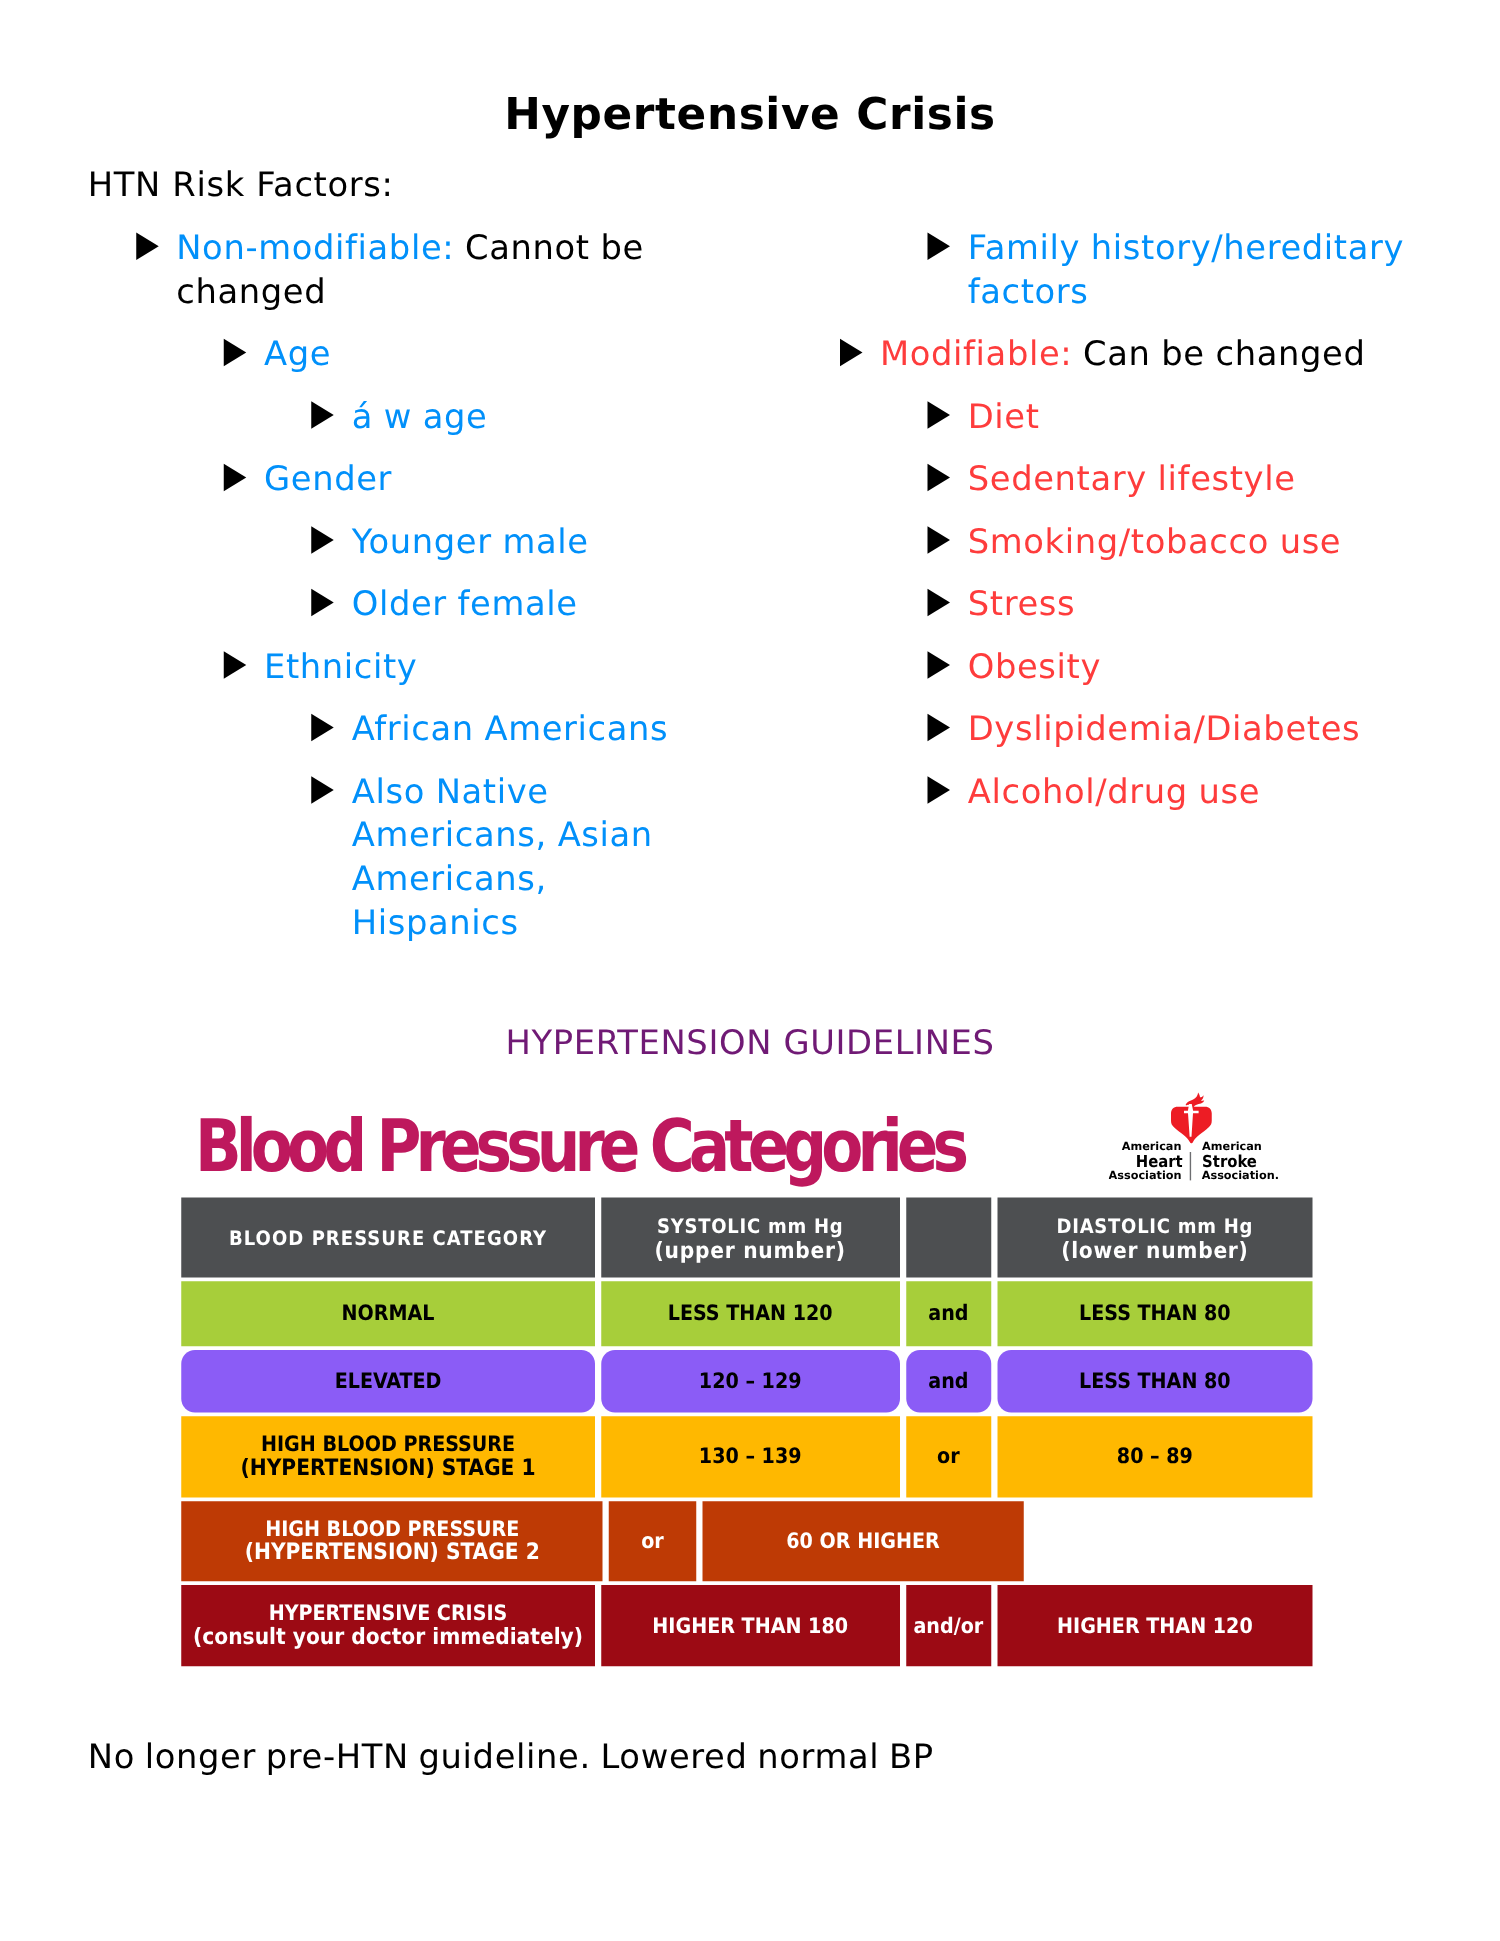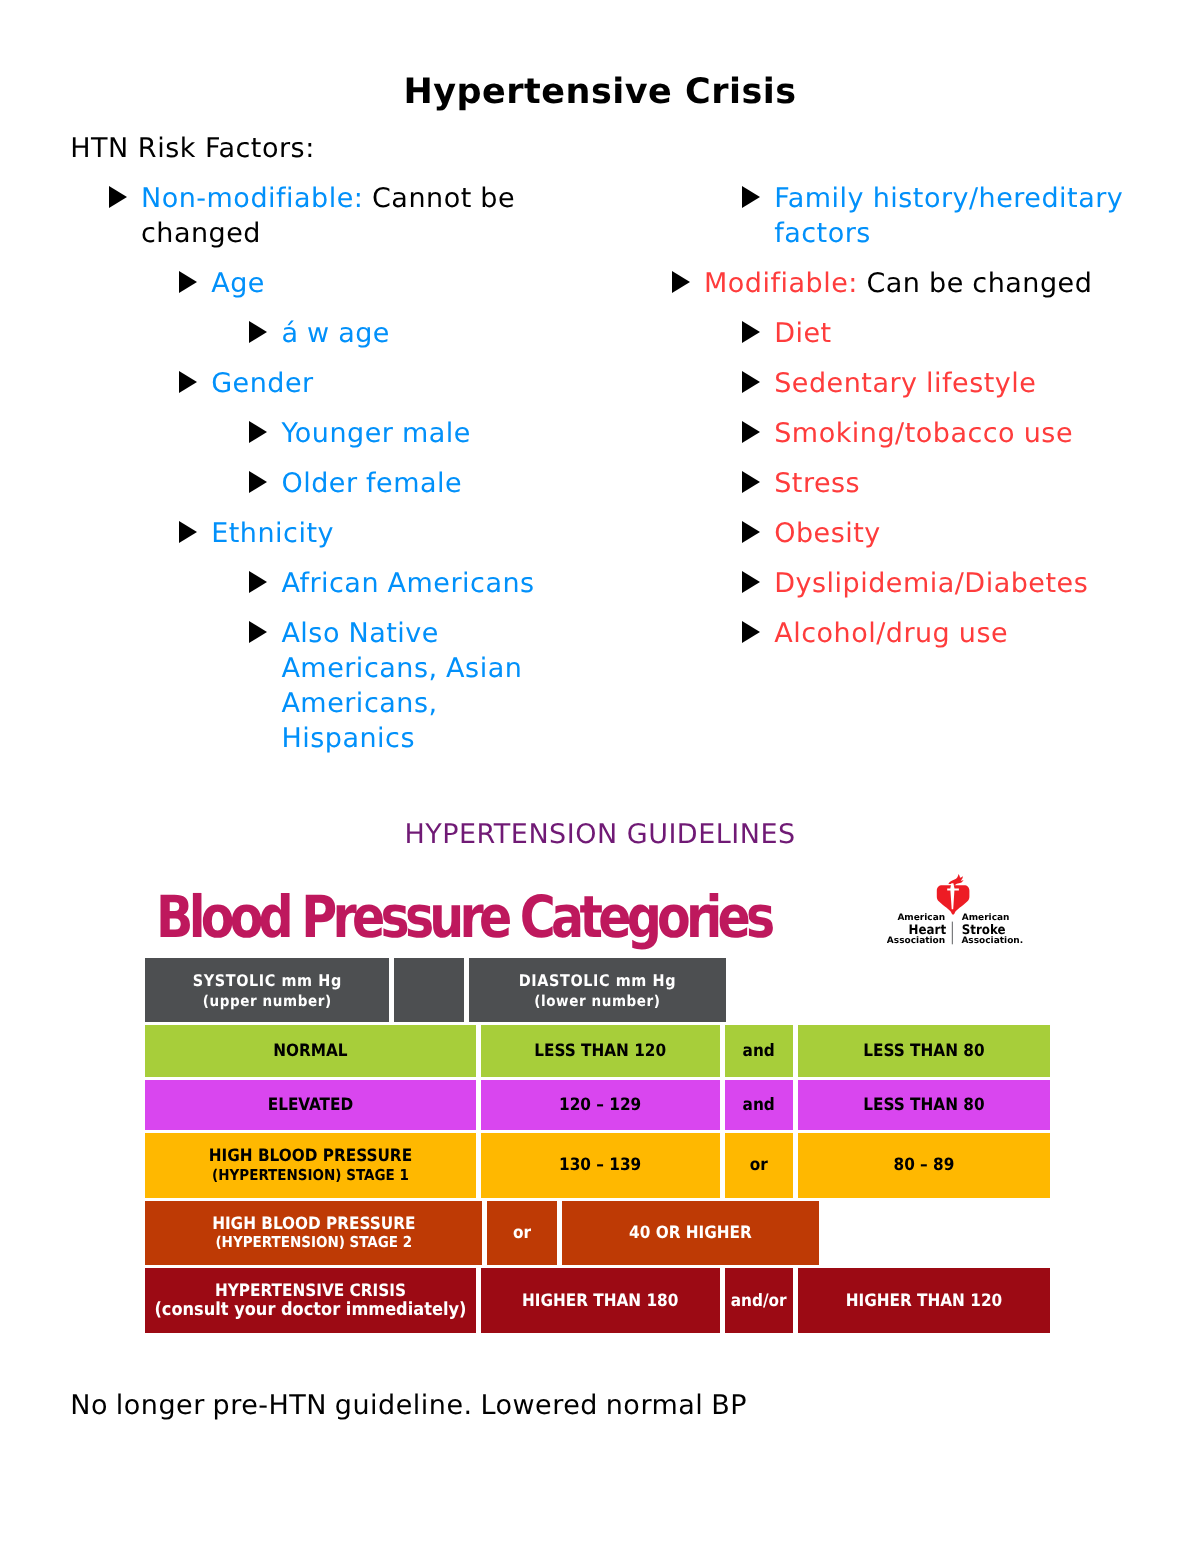--- a/index.html
+++ b/index.html
@@ -43,32 +43,32 @@
   .bp-table{position:absolute;left:0;top:85.5px;width:904.9px;border-collapse:separate;}
   .bp-row{display:flex;width:904.9px;}
   .bp-row + .bp-row{margin-top:3px;}
   .bp-cell{display:flex;align-items:center;justify-content:center;text-align:center;
     font-family:"DejaVu Sans Condensed","DejaVu Sans",sans-serif;font-weight:bold;
     font-size:17px;letter-spacing:0px;line-height:18.6px;color:#000;box-sizing:border-box;
     padding-top:1.4px;}
   .bp-cell + .bp-cell{margin-left:5px;}
   .cell-lines{display:block;}
   .cell-line{display:block;}
-  .bp-row .line-2{font-size:15px;}
+  .bp-row .line-2{font-size:18px;}
   .r-crisis .line-2{font-size:18px;}
 
   .c1{width:337px;}
   .c2{width:244px;}
   .c3{width:69.3px;}
   .c4{width:257.7px;}
   .r-head .bp-cell{height:64.5px;background:#4d4f51;color:#fff;
     font-size:16px;letter-spacing:0.6px;line-height:20px;padding-top:3px;}
   .r-head .c1{letter-spacing:0.85px;}
   .r-normal .bp-cell{height:51.5px;background:#a7ce3a;}
-  .r-elevated .bp-cell{height:50px;background:#d946ef;}
+  .r-elevated .bp-cell{height:50px;background:#8b5cf6;border-radius:11px;}
   .r-stage1 .bp-cell{height:65px;background:#ffb800;}
   .r-stage2 .bp-cell{height:64.2px;background:#be3a05;color:#fff;}
   .r-crisis .bp-cell{height:65.3px;background:#9c0a14;color:#fff;}
 
   .footnote{position:absolute;top:1368.8px;left:70.3px;font-size:27px;letter-spacing:0.5px;
     word-spacing:-1.3px;color:#000;line-height:35px;margin-top:19px;}
 
 </style>
 </head>
 <body>
@@ -128,20 +128,25 @@
             <rect x="64.8" y="48.6" width="1.1" height="22.7" fill="#6d6e71"></rect>
             <text x="74.7" y="47.1" font-family="'DejaVu Sans',sans-serif" font-size="9" font-weight="bold">American</text>
             <text x="74.7" y="60.5" font-family="'DejaVu Sans Condensed','DejaVu Sans',sans-serif" font-size="13.2" font-weight="bold">Stroke</text>
             <text x="74.4" y="70.2" font-family="'DejaVu Sans',sans-serif" font-size="9" font-weight="bold">Association.</text>
           </g>
         </svg>
       </div>
     </div>
     <div class="bp-table">
         <div class="bp-row r-head">
+          <div class="bp-cell c1">
+            <div class="cell-lines">
+              <span class="cell-line line-1">BLOOD PRESSURE CATEGORY</span>
+            </div>
+          </div>
           <div class="bp-cell c2">
             <div class="cell-lines">
               <span class="cell-line line-1">SYSTOLIC mm Hg</span>
               <span class="cell-line line-2">(upper number)</span>
             </div>
           </div>
           <div class="bp-cell c3">
             <div class="cell-lines">
               <span class="cell-line line-1"></span>
             </div>
@@ -227,21 +232,21 @@
               <span class="cell-line line-2">(HYPERTENSION) STAGE 2</span>
             </div>
           </div>
           <div class="bp-cell c3">
             <div class="cell-lines">
               <span class="cell-line line-1">or</span>
             </div>
           </div>
           <div class="bp-cell c4">
             <div class="cell-lines">
-              <span class="cell-line line-1">40 OR HIGHER</span>
+              <span class="cell-line line-1">60 OR HIGHER</span>
             </div>
           </div>
         </div>
         <div class="bp-row r-crisis">
           <div class="bp-cell c1">
             <div class="cell-lines">
               <span class="cell-line line-1">HYPERTENSIVE CRISIS</span>
               <span class="cell-line line-2">(consult your doctor immediately)</span>
             </div>
           </div>

